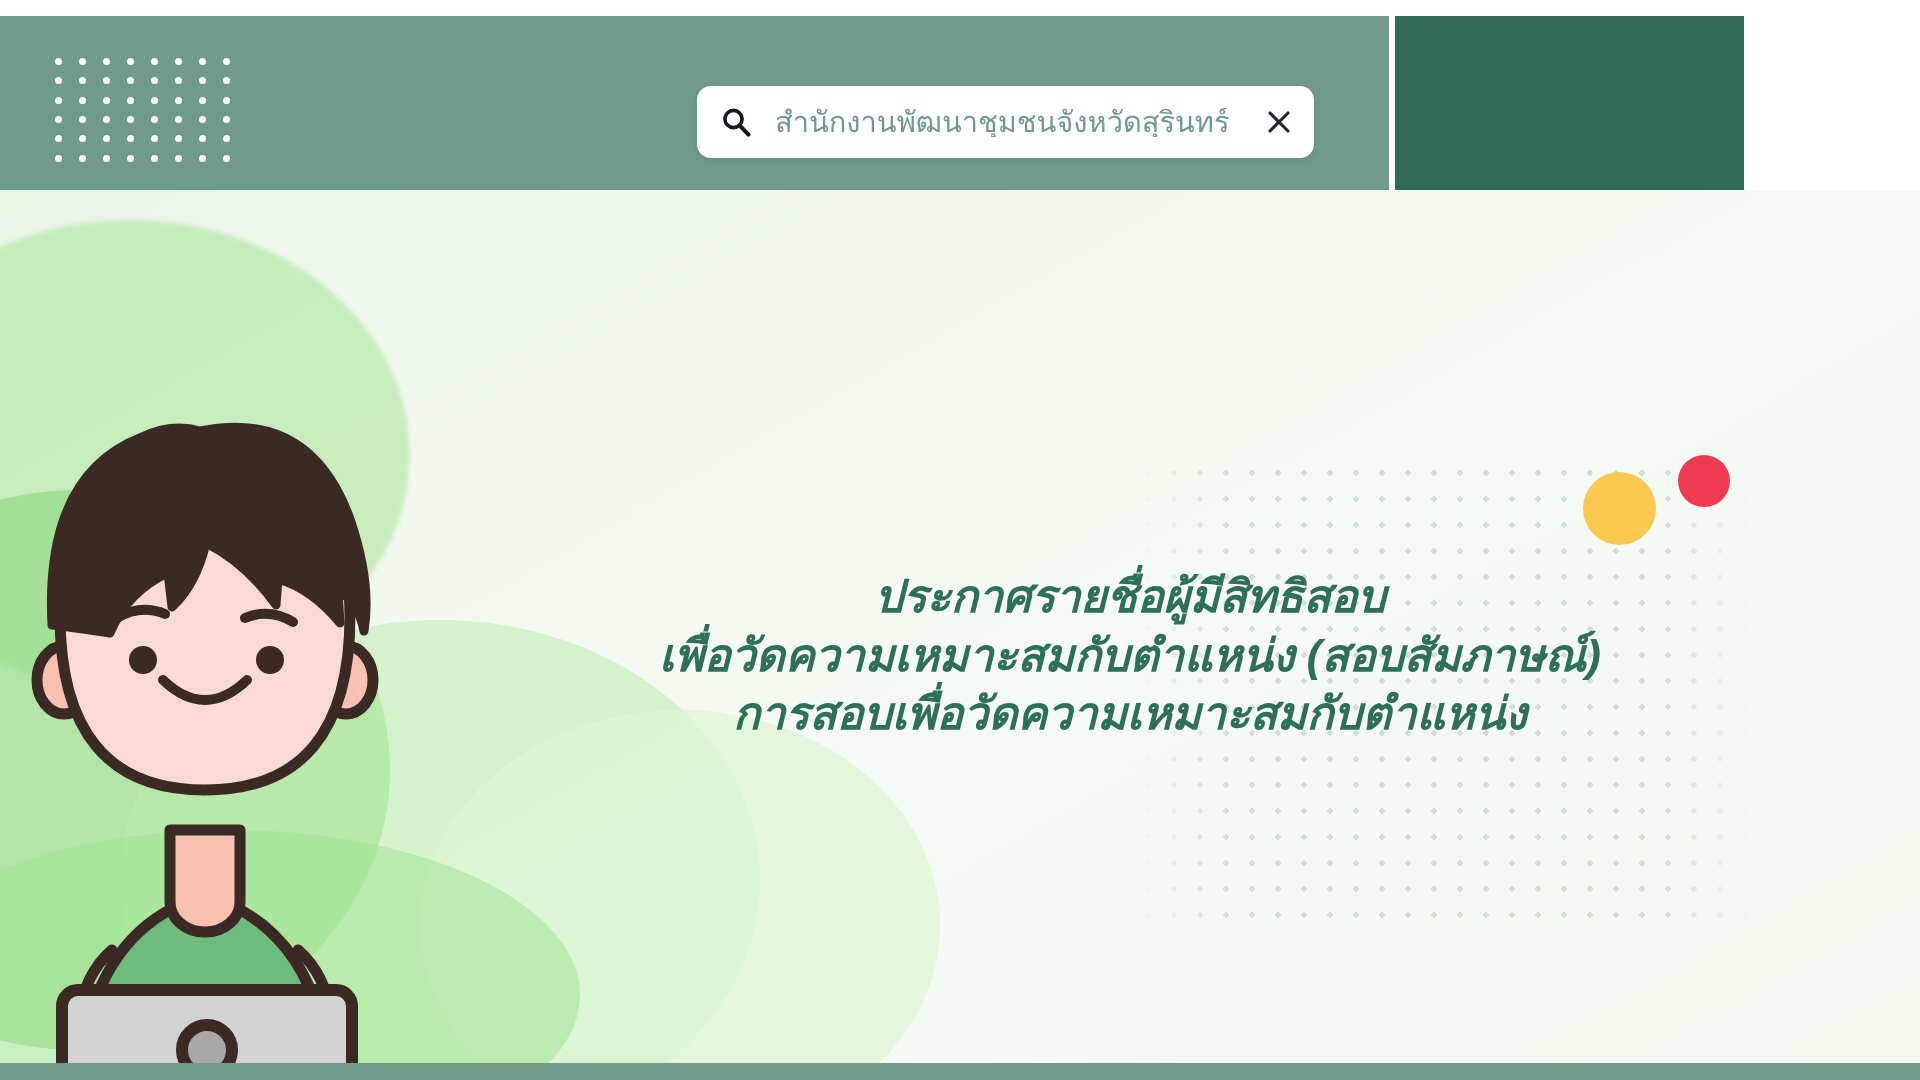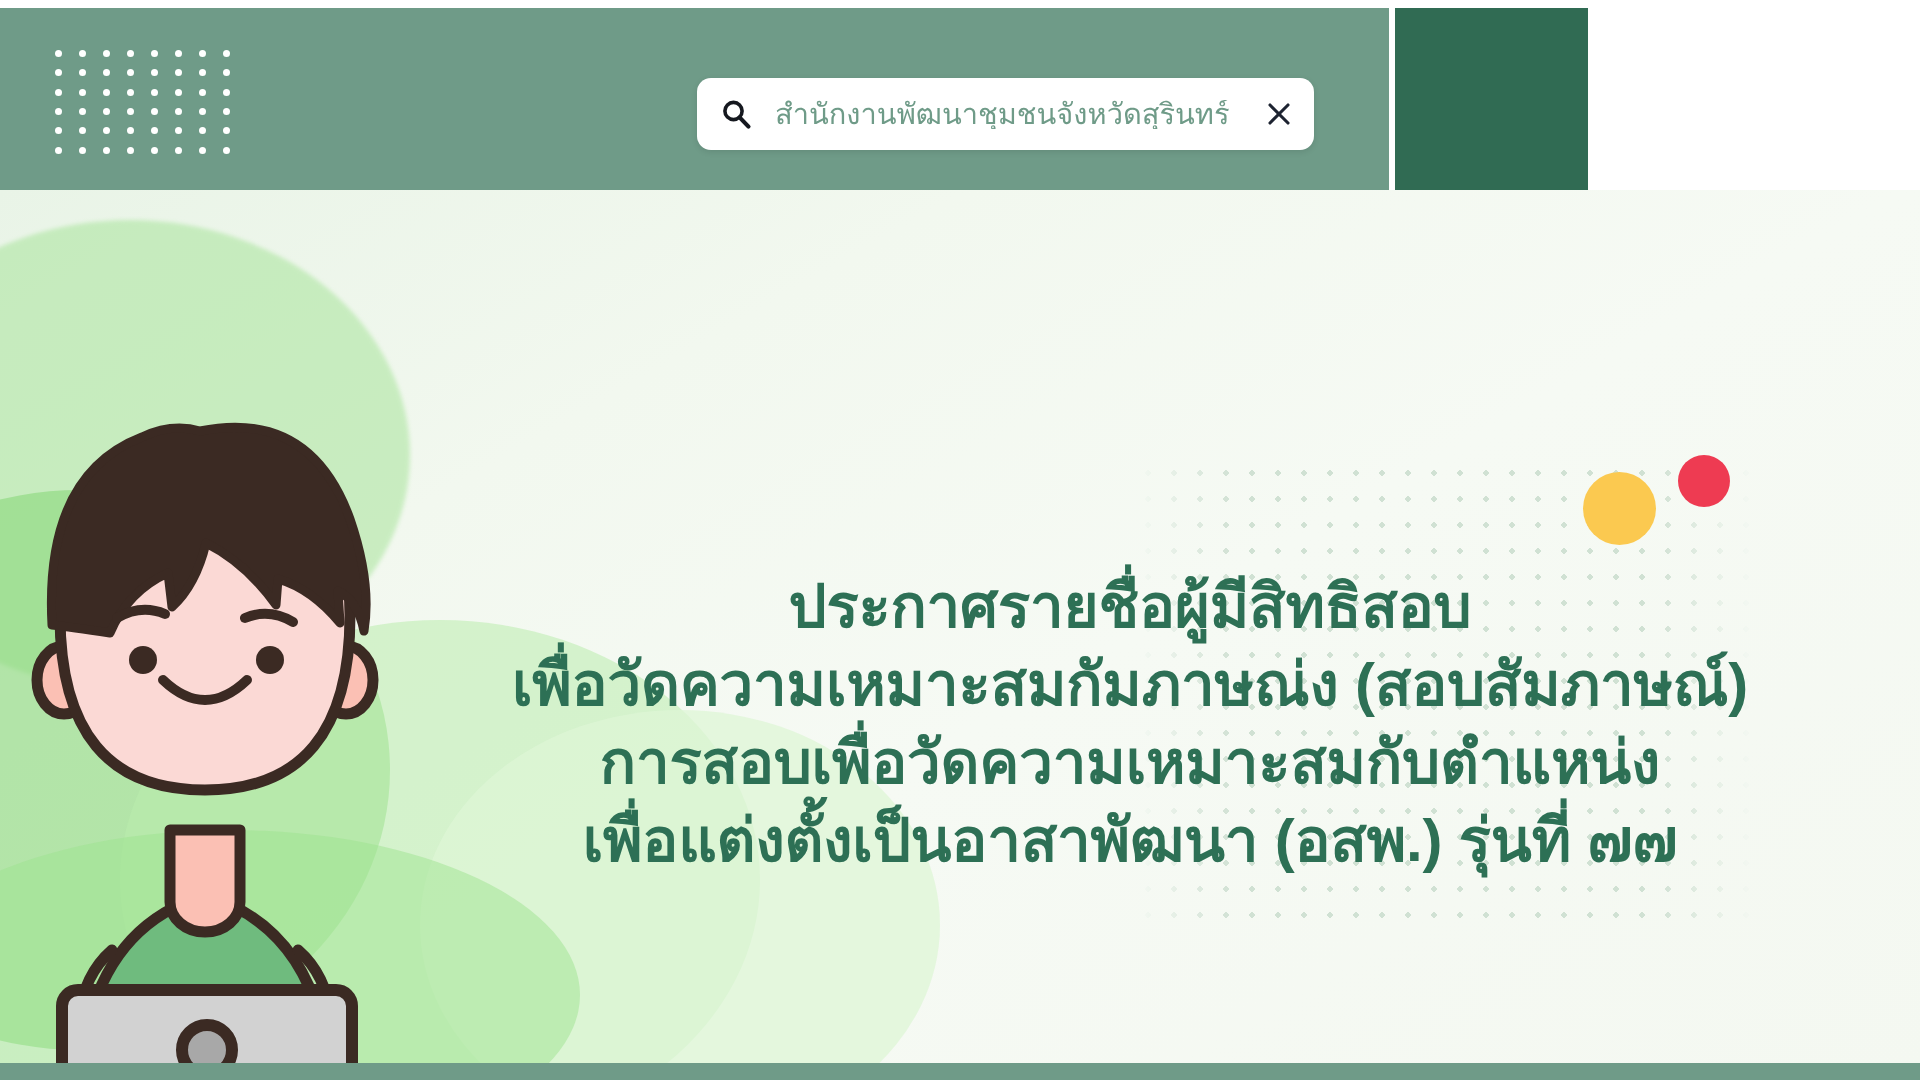--- a/index.html
+++ b/index.html
@@ -7,22 +7,22 @@
     width:1920px; height:1080px;
     overflow:hidden;
     font-family:"Liberation Sans", sans-serif;
     background:#ffffff;
   }
 
   #stage { position:relative; width:1920px; height:1080px; overflow:hidden; }
 
   
   .header {
-    position:absolute; top:8px; left:0;
-    width:1588px; height:190px;
+    position:absolute; top:16px; left:0;
+    width:1744px; height:190px;
     display:flex;
   }
   .header-left {
     position:relative;
     width:1389px; height:190px;
     background:#6f9b88;
     overflow:hidden;
   }
   .header-divider {
     width:6px; height:190px; background:#ffffff; flex:none;
@@ -139,23 +139,24 @@
   .circle-red-top { left:1678px; top:265px; width:52px; height:52px; background:#ee3b52; }
 
   
   .heading {
     position:absolute;
     left:500px; top:378px;
     width:1260px;
     text-align:center;
     color:#2d7055;
     font-weight:bold;
-    font-size:60px;
+    font-size:45px;
     line-height:1.30;
     letter-spacing:-0.2px;
+    font-style:italic;
   }
   .heading .ln { display:block; white-space:nowrap; }
 
   
   .character { position:absolute; left:20px; top:160px; width:460px; height:730px; }
 
   
   .bottom-bar {
     position:absolute;
     left:0; bottom:0;
@@ -302,20 +303,19 @@
 
         <g stroke="#3b2a23" stroke-width="12" stroke-linejoin="round">
           <rect x="42" y="640" width="290" height="120" rx="16" fill="#d2d2d2"></rect>
           <circle cx="187" cy="700" r="25" fill="#a8a8a8"></circle>
         </g>
       </svg>
     </div>
 
     <div class="heading">
       <span class="ln">ประกาศรายชื่อผู้มีสิทธิสอบ</span>
-      <span class="ln">เพื่อวัดความเหมาะสมกัมภาษณ่ง (สอบสัมภาษณ์)</span>
+      <span class="ln">เพื่อวัดความเหมาะสมกับตำแหน่ง (สอบสัมภาษณ์)</span>
       <span class="ln">การสอบเพื่อวัดความเหมาะสมกับตำแหน่ง</span>
-      <span class="ln">เพื่อแต่งตั้งเป็นอาสาพัฒนา (อสพ.) รุ่นที่ ๗๗</span>
     </div>
   </div>
 
   <div class="bottom-bar"></div>
 </div>
 
 </body></html>

